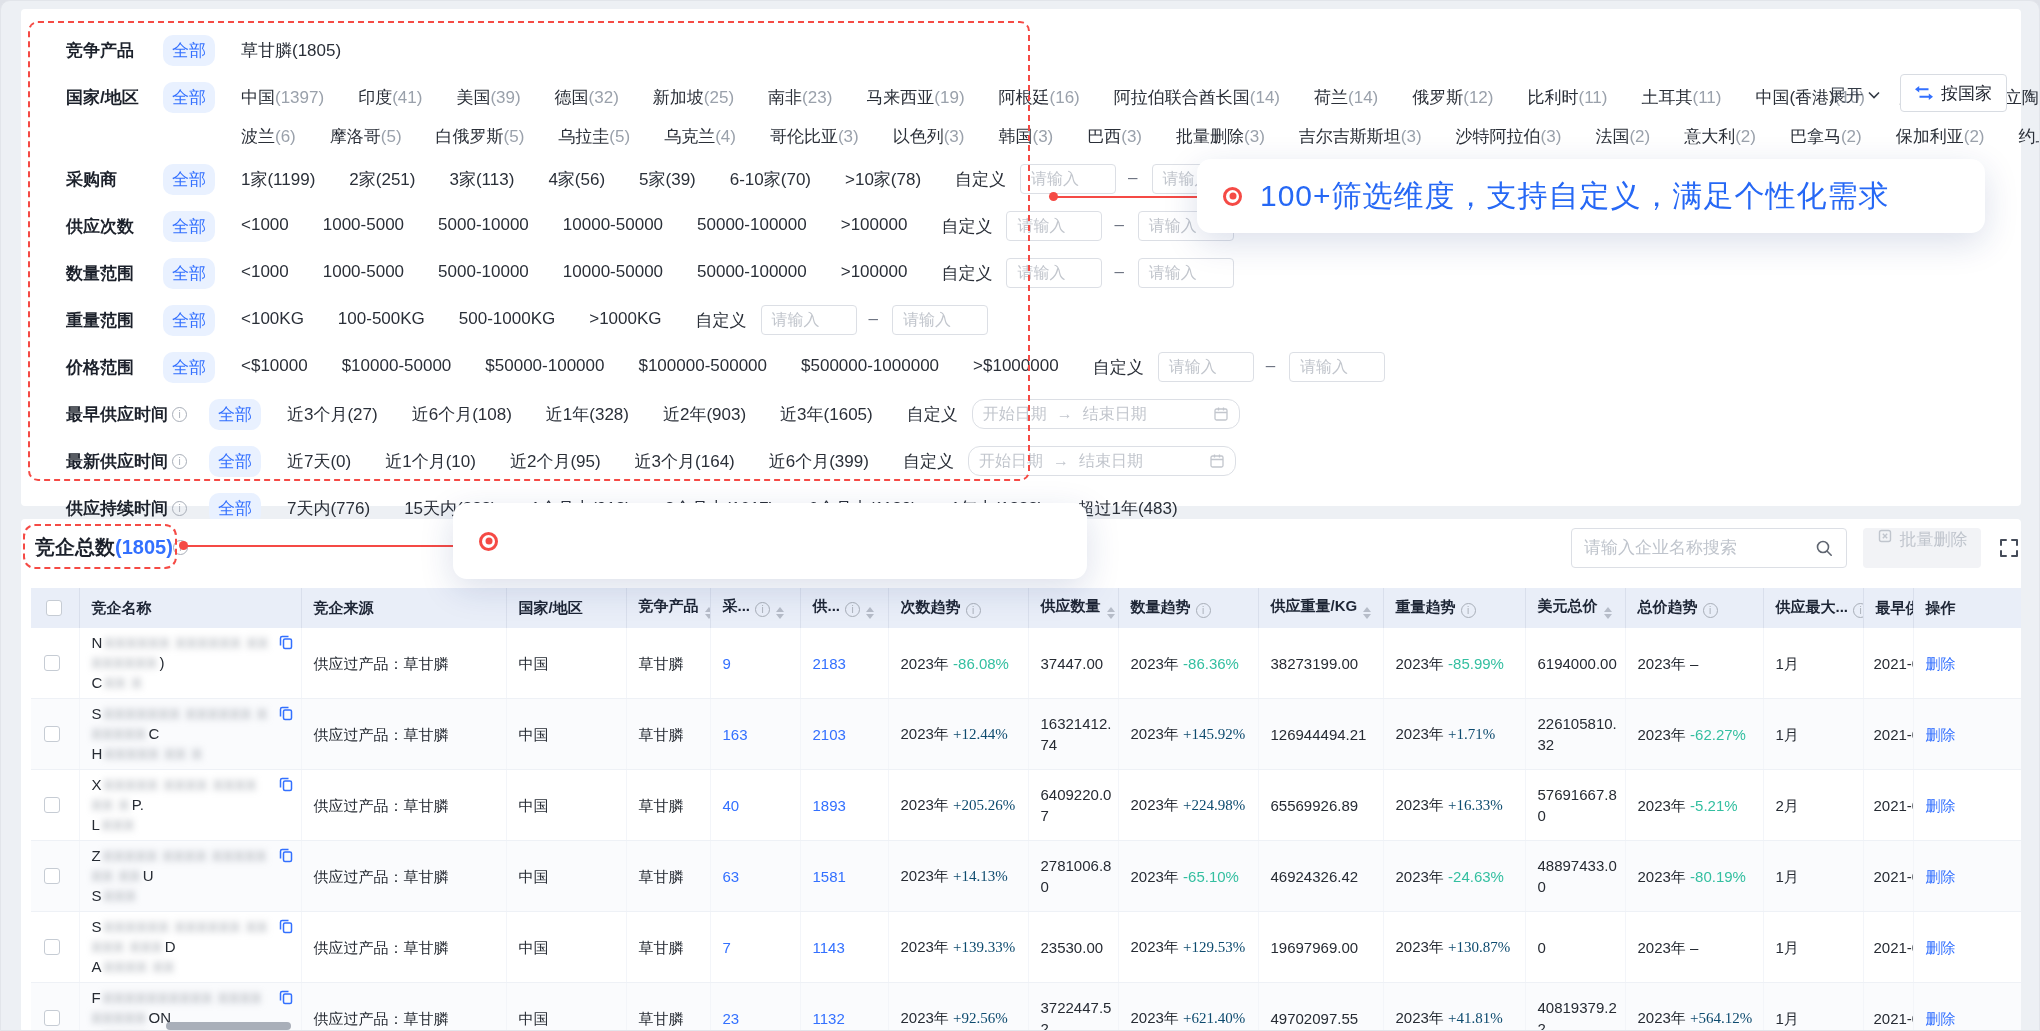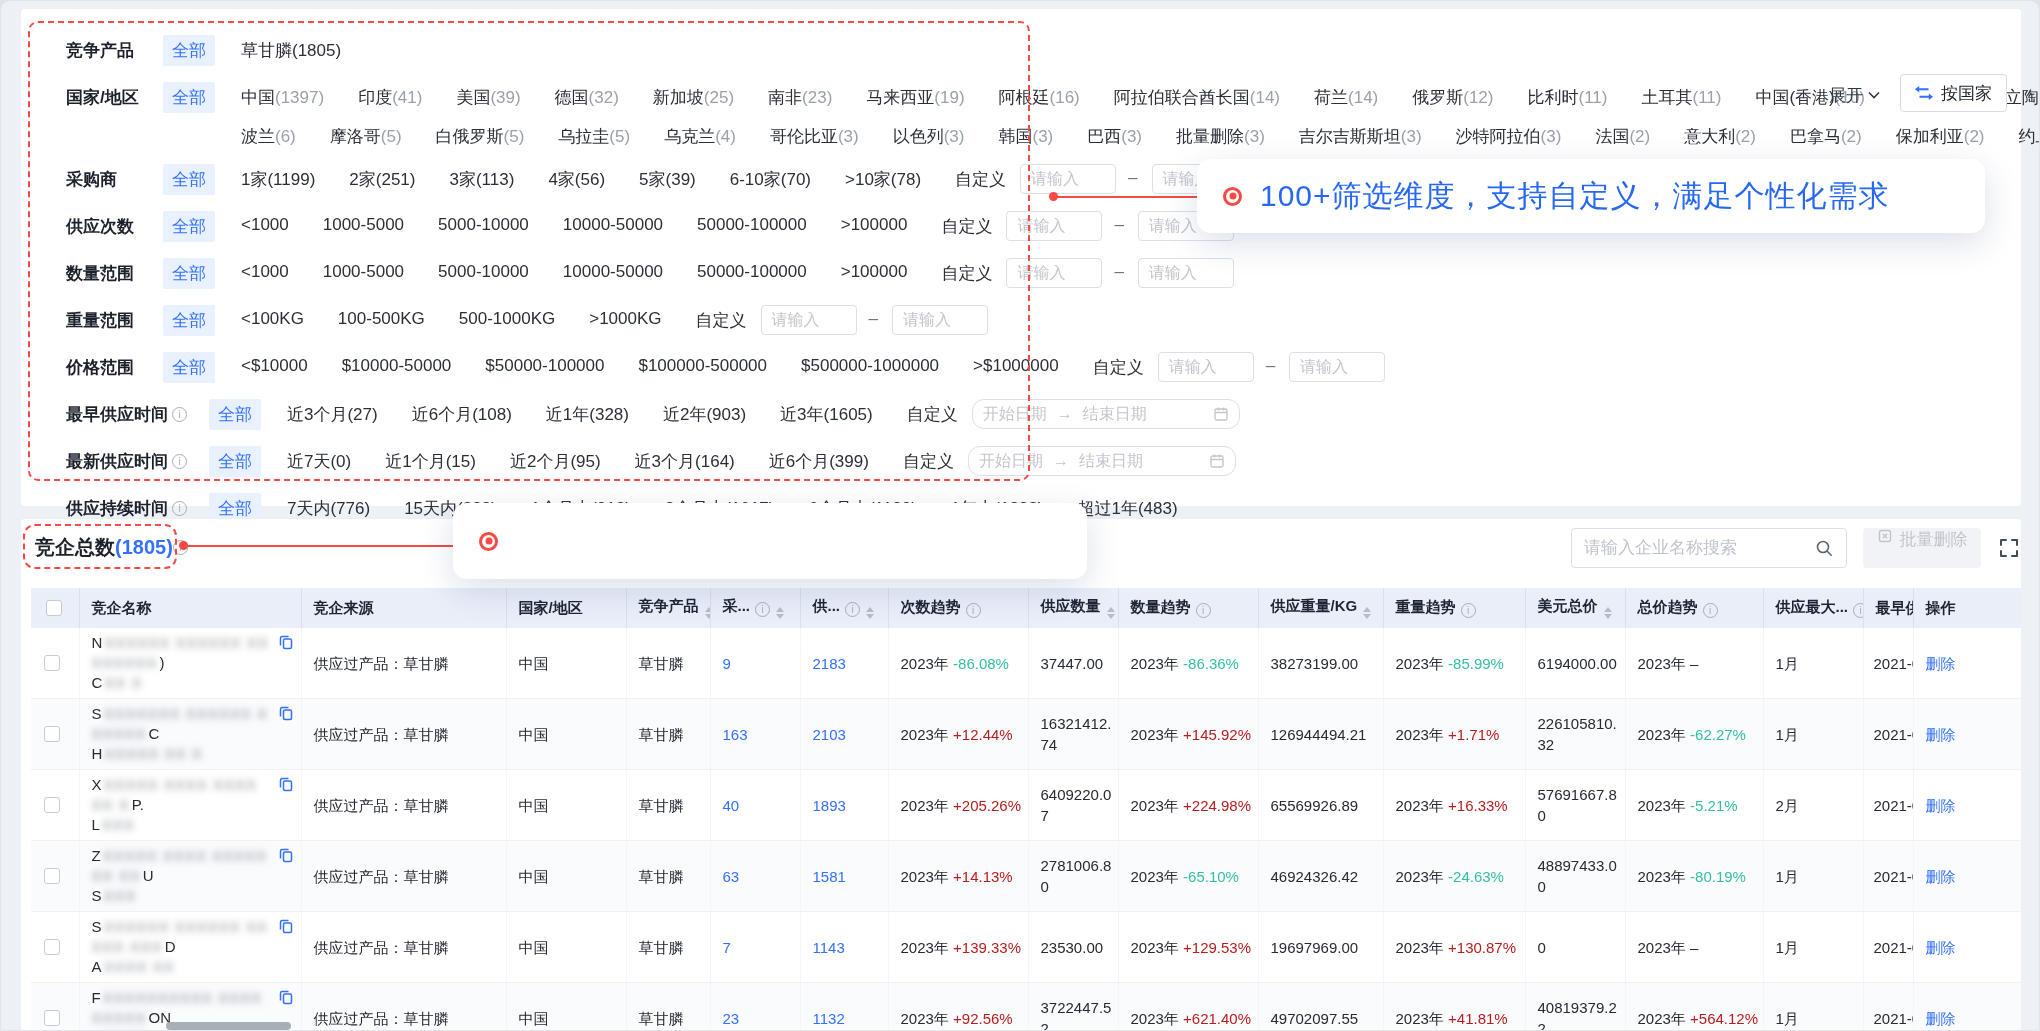--- a/index.html
+++ b/index.html
@@ -9,21 +9,21 @@
     background:#edf0f4; overflow: hidden;
     font-family: "Liberation Sans", "DejaVu Sans", sans-serif;
     color:#262b33; border:1px solid #e2e5ea; border-radius:10px 10px 0 0;
   }
   
   .filter-panel { position:absolute; left:20px; top:8px; width:2000px; height:497px; background:#fff; border-radius:4px; padding:18px 0 0 45px; }
   .annot-box1 { position:absolute; left:27px; top:20px; width:1002px; height:460px; border:2px dashed #f54a45; border-radius:10px; pointer-events:none; z-index:5; }
   .filter-row { display:flex; align-items:flex-start; padding:8px 0; font-size:17px; position:relative; }
   .flabel { min-width:75px; margin-right:22px; font-weight:600; color:#1c212b; padding-top:4px; white-space:nowrap; display:flex; align-items:center; gap:4px; }
   .info-ic { display:inline-flex; width:15px; height:15px; border:1px solid #a8aeb8; border-radius:50%; color:#a8aeb8; font-size:10px; align-items:center; justify-content:center; font-weight:400; flex:none; }
-  .chip-all { color:#3370ff; background:#e9f1ff; border-radius:2px; padding:4px 9px; margin-right:26px; cursor:pointer; height:fit-content; flex:none; }
+  .chip-all { color:#3370ff; background:#e9f1ff; border-radius:10px; padding:4px 9px; margin-right:26px; cursor:pointer; height:fit-content; flex:none; }
   .opt-groups { display:flex; flex-direction:column; gap:16px; padding-top:4px; }
   .opt-line { display:flex; gap:34px; white-space:nowrap; }
   .opt { color:#2a2f38; cursor:pointer; }
   .opt .cnt { color:#9aa1ab; }
   .custom-lab { margin-left:34px; padding-top:4px; color:#2a2f38; cursor:pointer; white-space:nowrap; }
   .f-input { width:96px; height:30px; border:1px solid #dcdfe5; border-radius:4px; margin-left:14px; display:flex; align-items:center; padding:0 10px; color:#c2c6cd; font-size:16px; background:#fff; }
   .range-sep { margin-left:12px; padding-top:4px; color:#6b7280; }
   .f-date { width:268px; height:30px; border:1px solid #dcdfe5; border-radius:12px; margin-left:14px; display:flex; align-items:center; padding:0 10px; color:#c2c6cd; font-size:16px; gap:10px; }
   .f-date .cal { margin-left:auto; display:flex; }
   .row-right { position:absolute; right:14px; top:0px; display:flex; align-items:center; gap:20px; }
@@ -60,21 +60,21 @@
   .tbl tbody tr:nth-child(even) { background:#fafbfd; }
   .cb-cell { text-align:center; padding-left:0 !important; }
   .cb { width:16px; height:16px; border:1.5px solid #c6ccd4; border-radius:3px; background:#fff; margin:0 auto; cursor:pointer; }
   .name-cell { position:relative; padding-right:28px !important; }
   .nline { line-height:20px; }
   .blurname { filter:blur(3.5px); color:#868d97; letter-spacing:1px; margin:0 2px; }
   .vis { color:#262b33; }
   .copy-ic { position:absolute; right:7px; top:6px; width:16px; height:16px; cursor:pointer; }
   .col-blue { color:#3370ff; cursor:pointer; }
   .trend { white-space:nowrap; }
-  .trend .up { color:#b91c1c; }
+  .trend .up { color:#0c4a6e;font-family:Liberation Serif, serif; }
   .trend .down { color:#33bfa0; }
   .trend .none { color:#262b33; }
   .early-td { white-space:nowrap; padding-left:10px !important; padding-right:0 !important; }
   .act-td { box-shadow:-10px 0 12px -8px rgba(15,25,50,.18); border-right:none !important; }
   .act-th { border-right:none !important; box-shadow:-10px 0 12px -8px rgba(15,25,50,.18); }
   .del-link { color:#3370ff; cursor:pointer; }
   .sort-ic { display:inline-flex; flex-direction:column; margin-left:6px; vertical-align:-1px; gap:2px; cursor:pointer; }
   .tri-up { width:0; height:0; border-left:4px solid transparent; border-right:4px solid transparent; border-bottom:5px solid #b6bcc8; }
   .tri-down { width:0; height:0; border-left:4px solid transparent; border-right:4px solid transparent; border-top:5px solid #b6bcc8; }
   .th-info { margin-left:5px; vertical-align:-2px; }
@@ -310,21 +310,21 @@
         </div>
         <div class="filter-row">
           <div class="flabel">
             <span>最新供应时间</span>
             <span class="info-ic">i</span>
           </div>
           <span class="chip-all">全部</span>
           <div class="opt-groups">
             <div class="opt-line">
               <span class="opt">近7天(0)</span>
-              <span class="opt">近1个月(15)</span>
+              <span class="opt">近1个月(10)</span>
               <span class="opt">近2个月(95)</span>
               <span class="opt">近3个月(164)</span>
               <span class="opt">近6个月(399)</span>
             </div>
           </div>
           <span class="custom-lab">自定义</span>
           <div class="f-date">
             <span>开始日期</span>
             <span class="arr">→</span>
             <span>结束日期</span>

